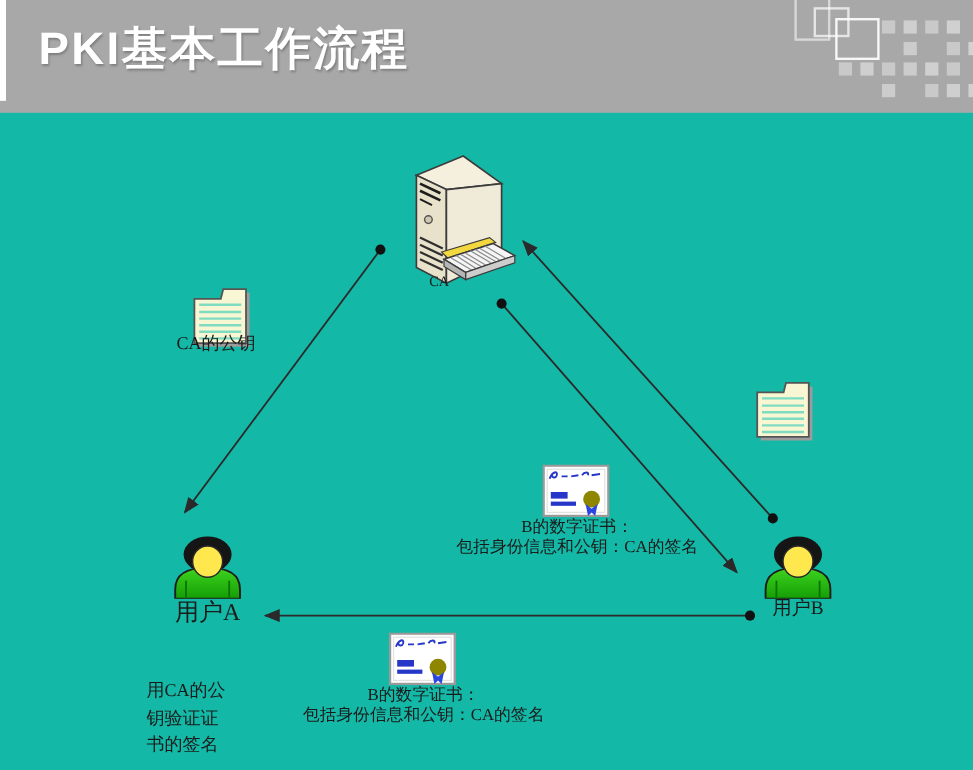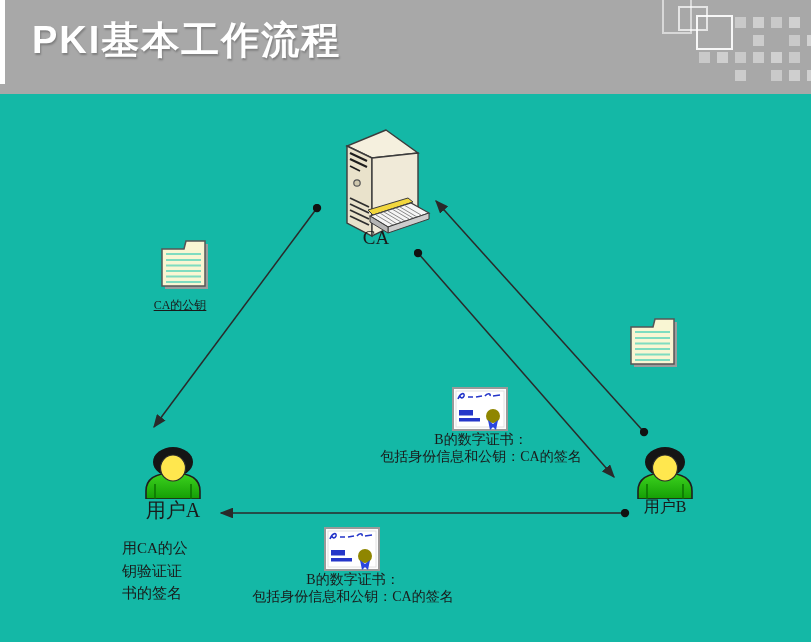--- a/index.html
+++ b/index.html
@@ -19,28 +19,28 @@
     box-shadow:
       18px 0 0 #cfcfcf, 36px 0 0 #c9c9c9, 54px 0 0 #d0d0d0,
       18px 18px 0 #cccccc, 54px 18px 0 #c9c9c9, 72px 18px 0 #d2d2d2,
       -36px 35px 0 #c9c9c9, -18px 35px 0 #cfcfcf, 0 35px 0 #c9c9c9,
       18px 35px 0 #cccccc, 36px 35px 0 #d0d0d0, 54px 35px 0 #c9c9c9,
       0 53px 0 #cccccc, 36px 53px 0 #c9c9c9, 54px 53px 0 #cfcfcf, 72px 53px 0 #d0d0d0;}
   
   .connectors{position:absolute;left:0;top:0;width:811px;height:642px;z-index:1;pointer-events:none;}
   .icon{position:absolute;z-index:2;}
   .label{position:absolute;z-index:3;color:#1a1a1a;white-space:pre-line;text-align:center;}
-  .lbl-ca{left:346px;top:227px;width:60px;font-size:19px;}
-  .lbl-ca-key{left:136px;top:297px;width:88px;font-size:12px;text-decoration:underline;}
+  .lbl-ca{left:336px;top:227px;width:60px;font-size:12px;}
+  .lbl-ca-key{left:136px;top:277px;width:88px;font-size:15px;}
   .lbl-b-request{left:602px;top:362px;width:112px;font-size:13.5px;line-height:1.33;}
   .lbl-cert-mid{left:370px;top:432px;width:222px;font-size:14px;line-height:1.2;}
   .lbl-cert-bottom{left:242px;top:572px;width:222px;font-size:14px;line-height:1.2;}
   .lbl-user-a{left:140px;top:497px;width:66px;font-size:20px;}
   .lbl-user-b{left:632px;top:497px;width:66px;font-size:16px;}
-  .lbl-verify{left:122px;top:537px;width:90px;font-size:15px;line-height:1.5;text-align:left;}
+  .lbl-verify{left:122px;top:565px;width:90px;font-size:15px;line-height:1.5;text-align:left;}
   .ic-server{left:334px;top:126px;width:100px;height:118px;}
   .ic-folder-a{left:160px;top:238px;width:54px;height:52px;}
   .ic-folder-b{left:629px;top:316px;width:54px;height:52px;}
   .ic-cert-mid{left:452px;top:387px;width:56px;height:44px;}
   .ic-cert-bottom{left:324px;top:527px;width:56px;height:44px;}
   .ic-person-a{left:142px;top:441px;width:62px;height:58px;}
   .ic-person-b{left:634px;top:441px;width:62px;height:58px;}
 </style>
 </head>
 <body>

